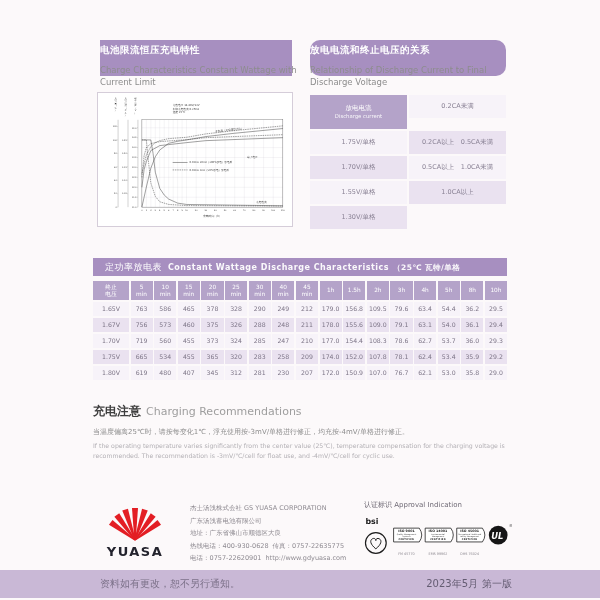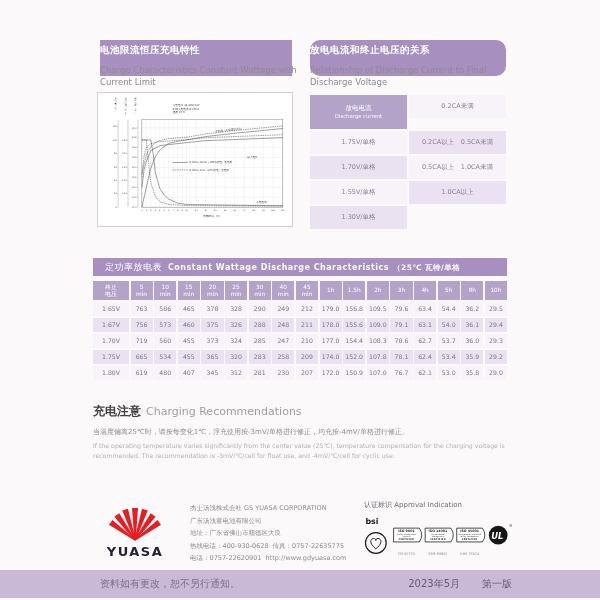--- a/index.html
+++ b/index.html
@@ -47,21 +47,21 @@
   #footer-logo{position:absolute;left:95px;top:504px;width:80px;height:56px;}
   #company{position:absolute;left:190px;top:502px;font-size:6.5px;color:#8f8b92;line-height:12.5px;}
   .contact-row{display:flex;gap:4px;}
   #approval{position:absolute;left:364px;top:500px;width:148px;}
   .approval-label{font-size:7px;color:#6f6a75;}
   #approval svg{width:148px;height:50px;display:block;margin-top:3px;}
 
   #bottom-bar{position:absolute;left:0;top:570px;width:600px;height:28px;background:var(--bottom);
               display:flex;align-items:center;justify-content:space-between;
               padding:0 88px 0 100px;box-sizing:border-box;font-size:10px;color:#7c7189;}
-  #bottom-bar .right{display:flex;gap:22px;color:#645c72;}
+  #bottom-bar .right{display:flex;gap:4px;color:#645c72;}
 </style>
 </head>
 <body>
 
 <div class="page">
 
   <div class="bar" id="bar-left">
     <span>电池限流恒压充电特性</span>
   </div>
   <p class="subtitle" id="sub-left">Charge Characteristics Constant Wattage with Current Limit</p>

